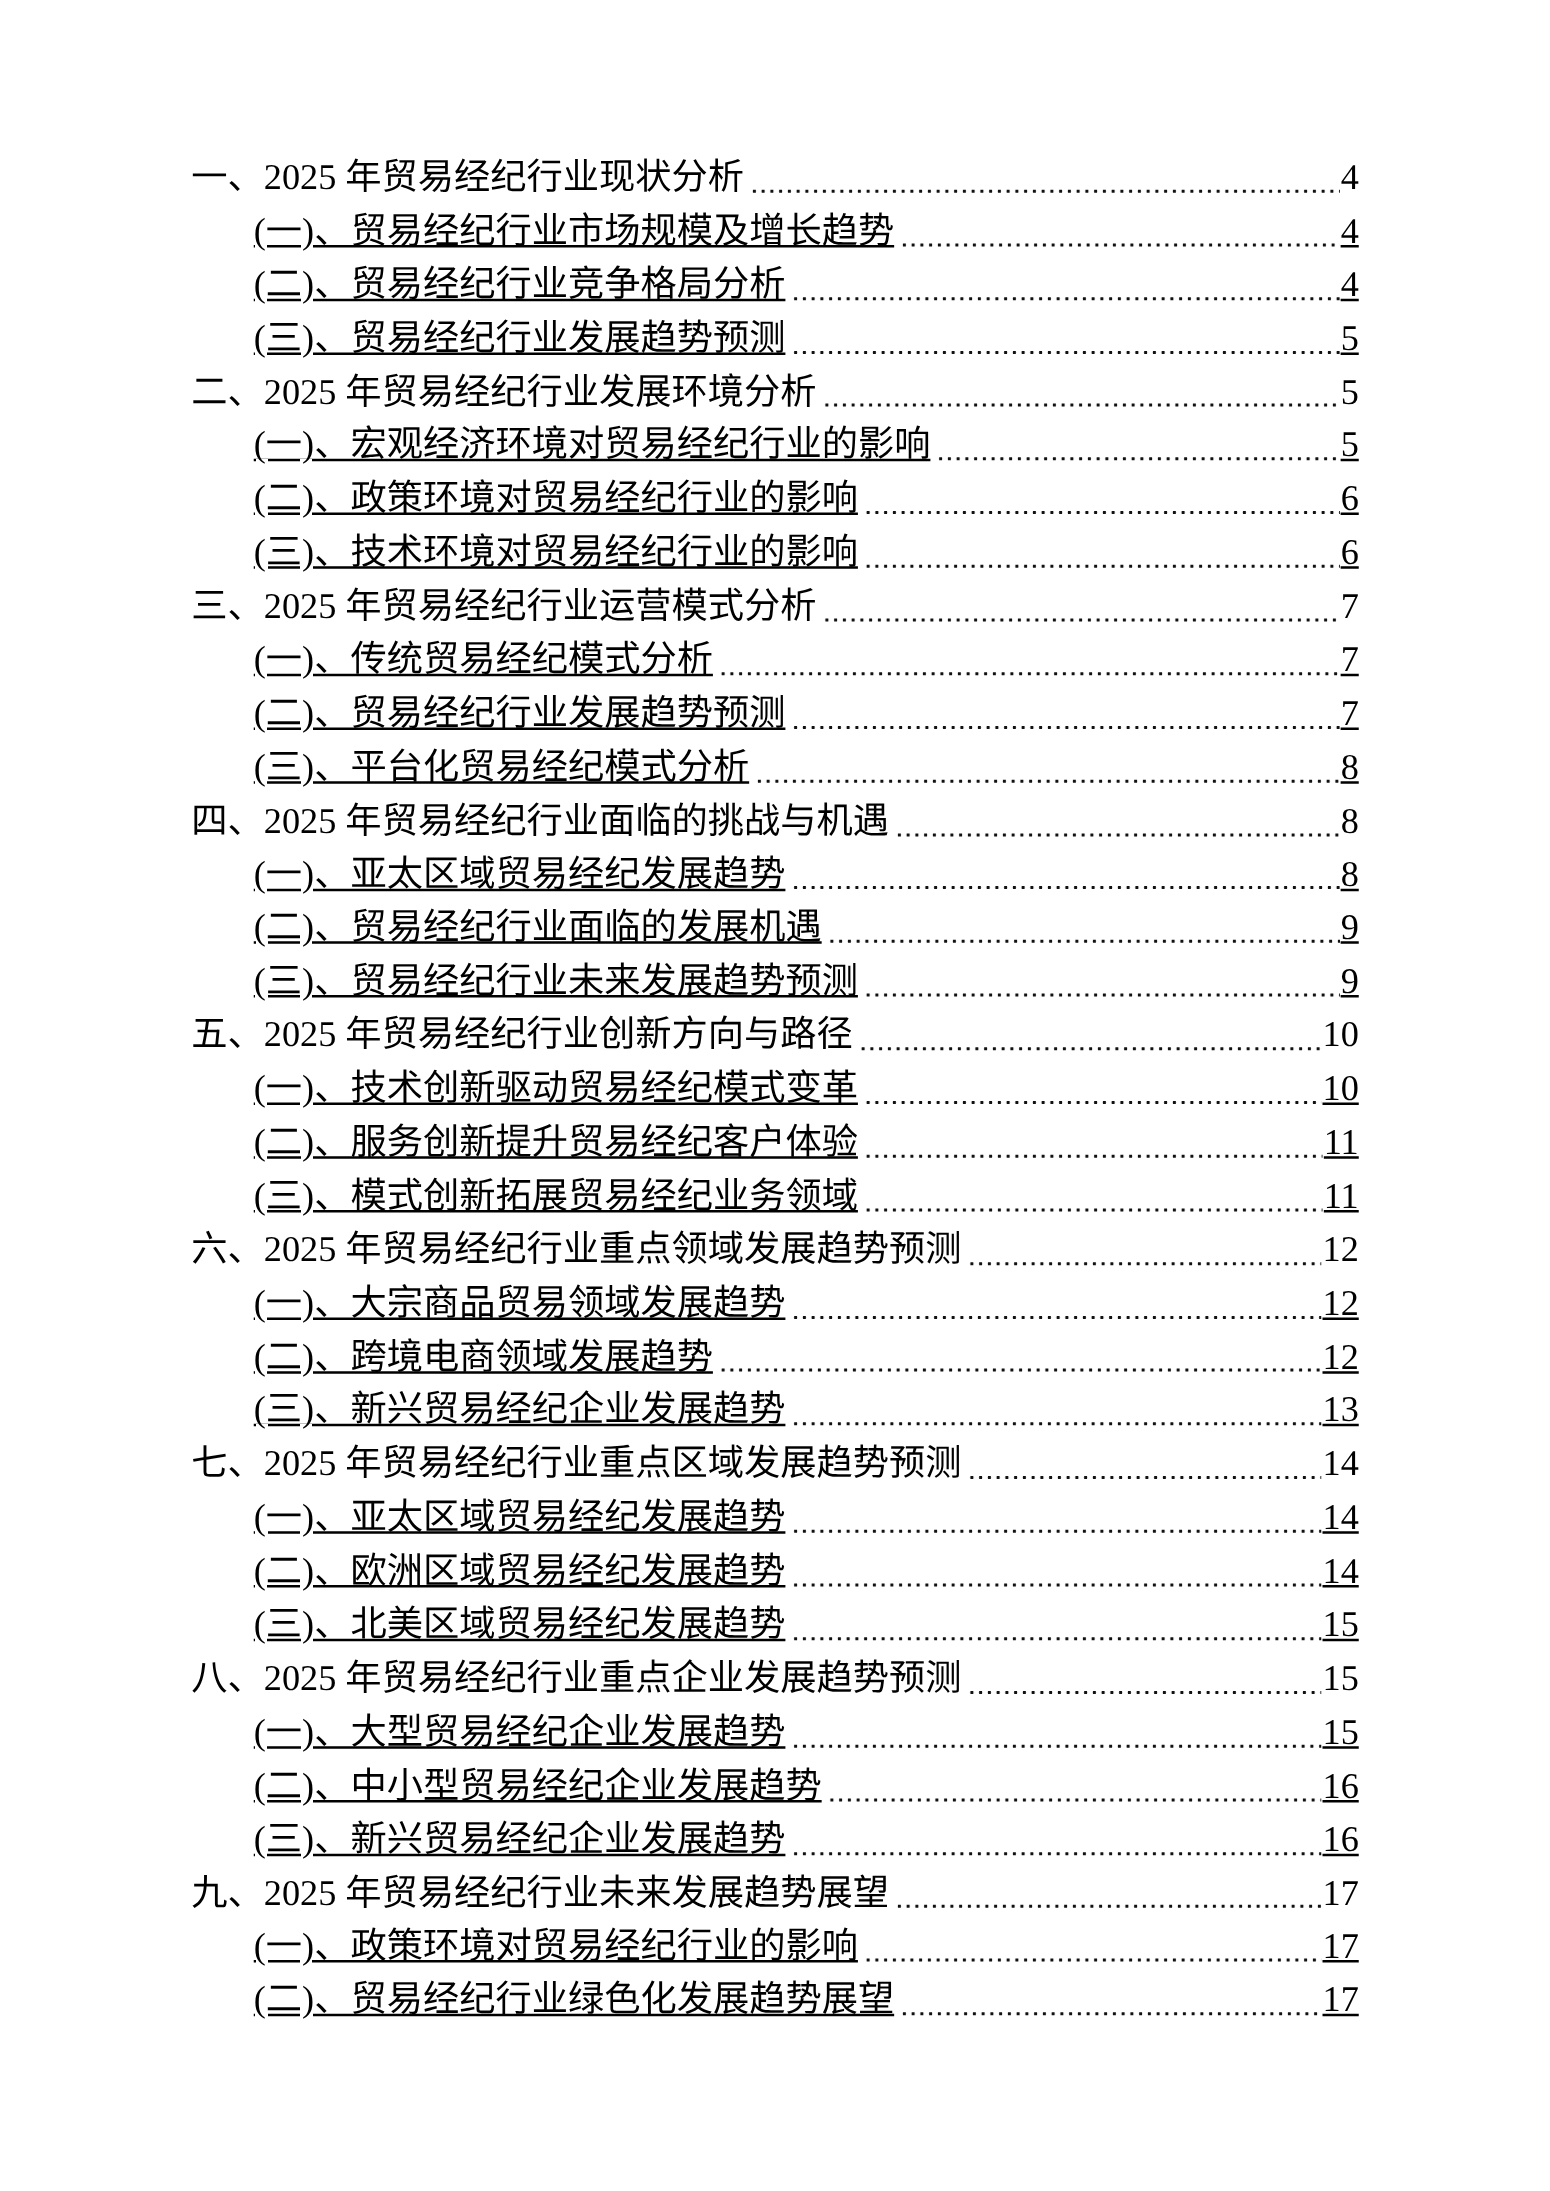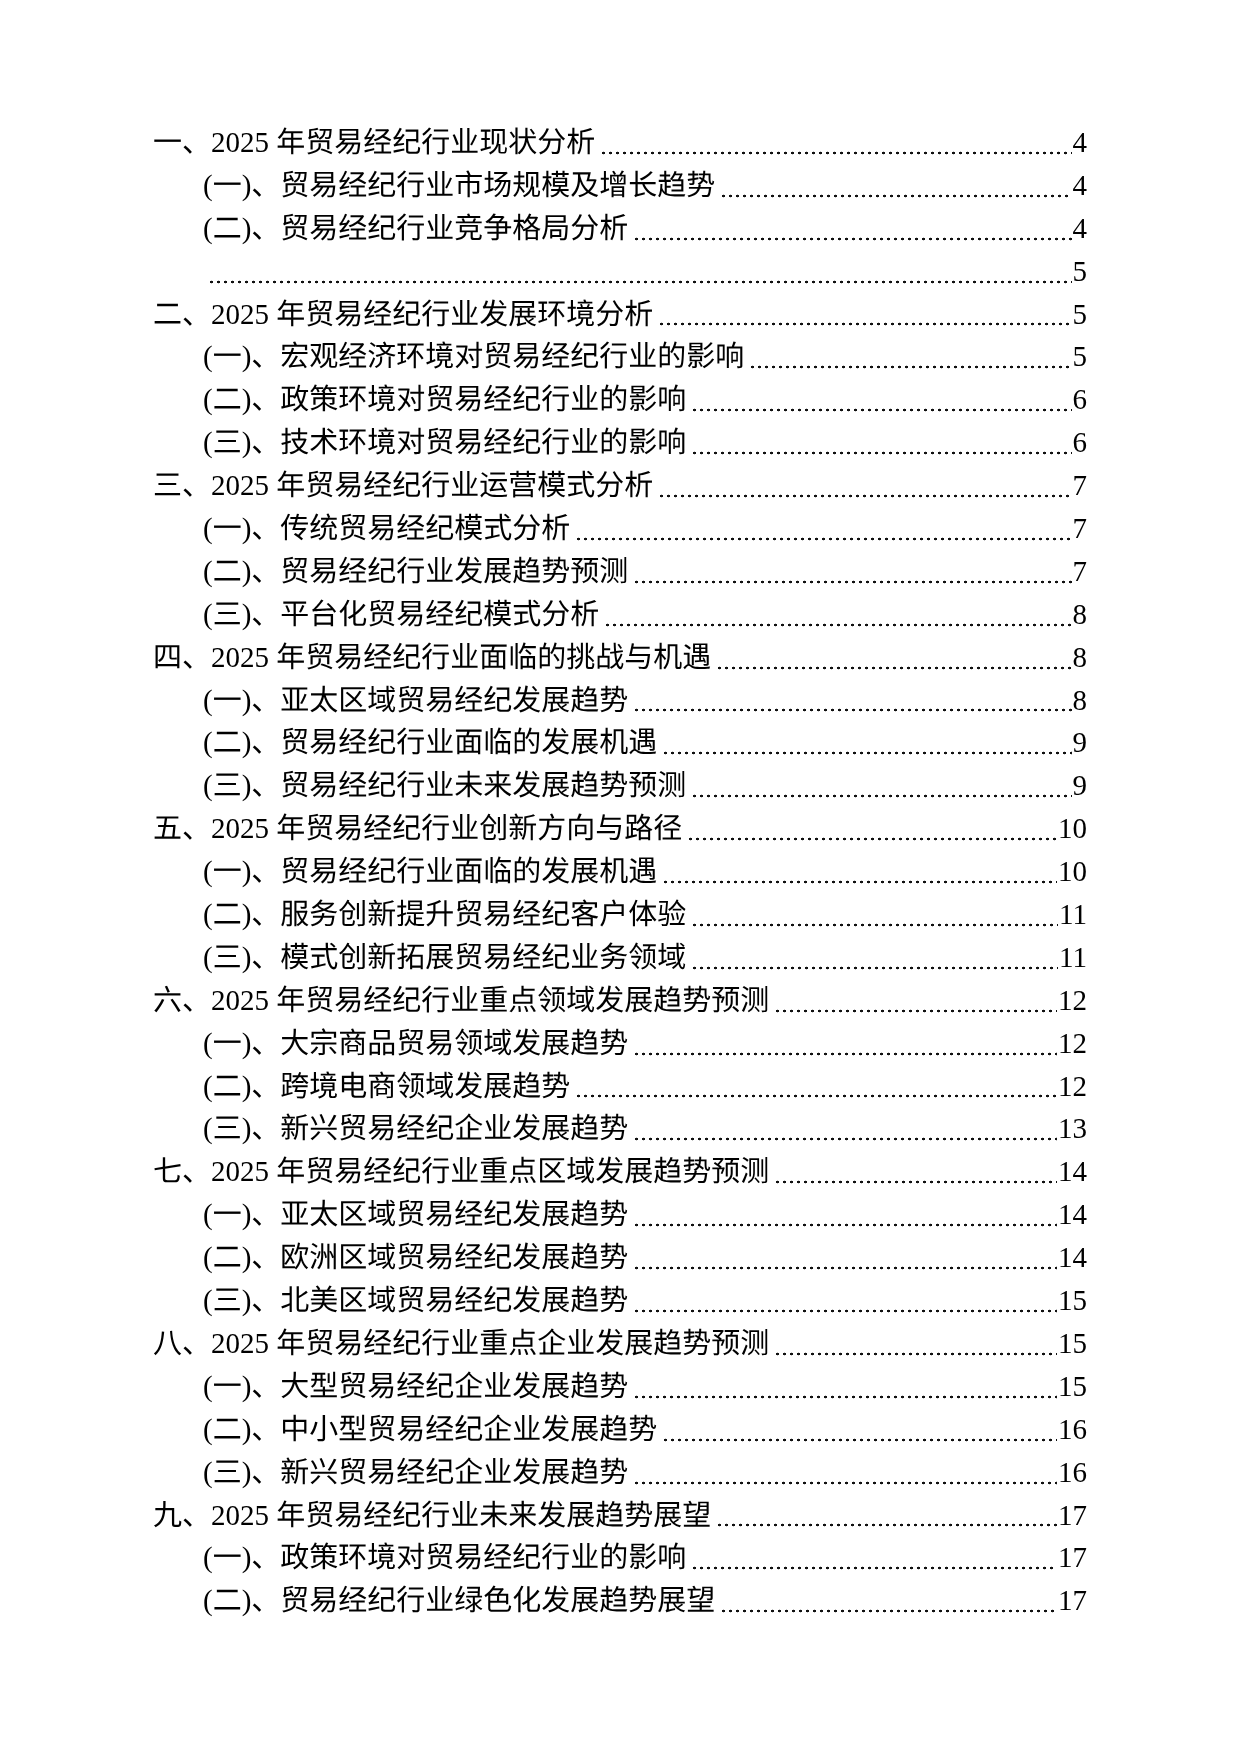--- a/index.html
+++ b/index.html
@@ -26,20 +26,21 @@
   .toc-row {
     display: flex;
     align-items: baseline;
     height: 42.9px;
     line-height: 42.9px;
     font-size: 29px;
     white-space: nowrap;
   }
   .toc-row.level-2 {
     padding-left: 50px;
+    text-decoration: underline;
   }
   .toc-label {
     white-space: nowrap;
     flex: 0 0 auto;
   }
   .toc-dots {
     flex: 1 1 auto;
     align-self: flex-end;
     height: 4px;
     margin: 0 1px 9px 5px;
@@ -67,20 +68,21 @@
     <span class="toc-label">(一)、贸易经纪行业市场规模及增长趋势</span>
     <span class="toc-dots"></span>
     <span class="toc-page">4</span>
   </div>
       <div class="toc-row level-2">
     <span class="toc-label">(二)、贸易经纪行业竞争格局分析</span>
     <span class="toc-dots"></span>
     <span class="toc-page">4</span>
   </div>
       <div class="toc-row level-2">
+    <span class="toc-label">(三)、贸易经纪行业发展趋势预测</span>
     <span class="toc-dots"></span>
     <span class="toc-page">5</span>
   </div>
       <div class="toc-row level-1">
     <span class="toc-label">二、2025 年贸易经纪行业发展环境分析</span>
     <span class="toc-dots"></span>
     <span class="toc-page">5</span>
   </div>
       <div class="toc-row level-2">
     <span class="toc-label">(一)、宏观经济环境对贸易经纪行业的影响</span>
@@ -136,21 +138,21 @@
     <span class="toc-label">(三)、贸易经纪行业未来发展趋势预测</span>
     <span class="toc-dots"></span>
     <span class="toc-page">9</span>
   </div>
       <div class="toc-row level-1">
     <span class="toc-label">五、2025 年贸易经纪行业创新方向与路径</span>
     <span class="toc-dots"></span>
     <span class="toc-page">10</span>
   </div>
       <div class="toc-row level-2">
-    <span class="toc-label">(一)、贸易经纪行业面临的发展机遇</span>
+    <span class="toc-label">(一)、技术创新驱动贸易经纪模式变革</span>
     <span class="toc-dots"></span>
     <span class="toc-page">10</span>
   </div>
       <div class="toc-row level-2">
     <span class="toc-label">(二)、服务创新提升贸易经纪客户体验</span>
     <span class="toc-dots"></span>
     <span class="toc-page">11</span>
   </div>
       <div class="toc-row level-2">
     <span class="toc-label">(三)、模式创新拓展贸易经纪业务领域</span>

